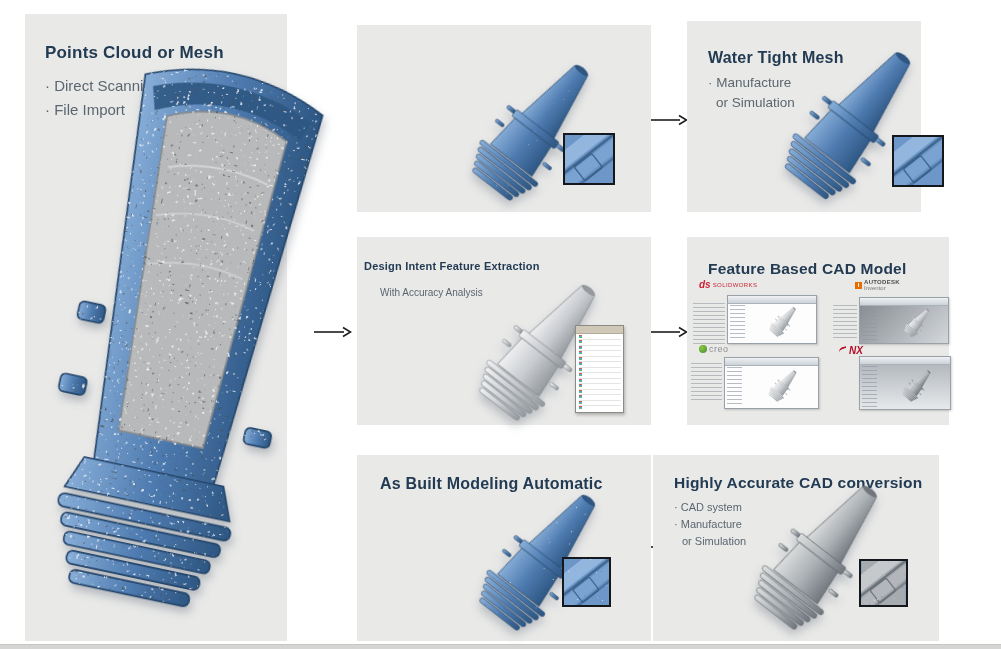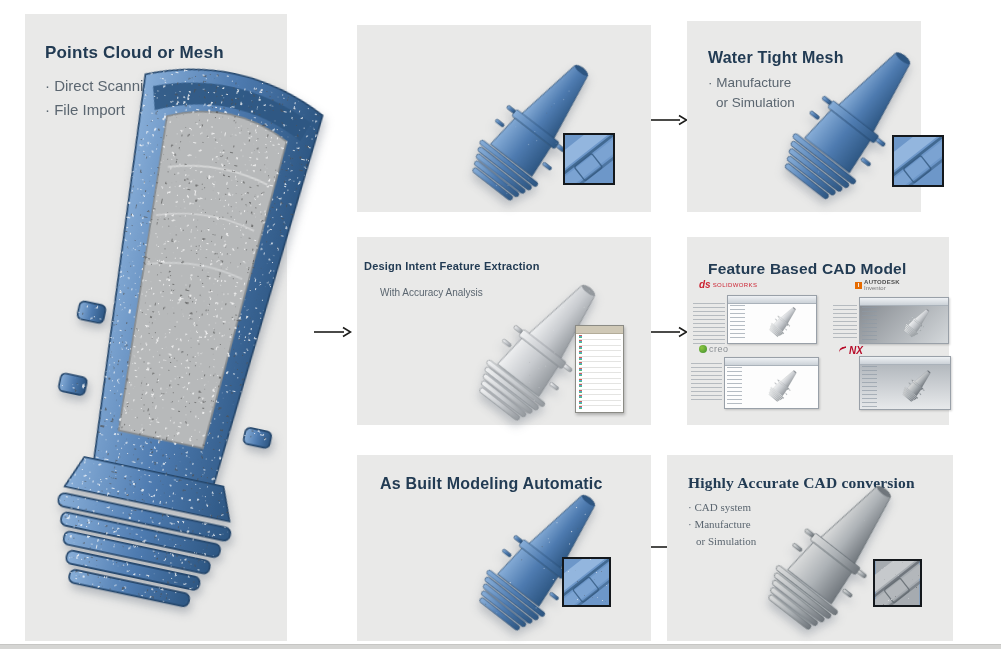--- a/index.html
+++ b/index.html
@@ -664,21 +664,21 @@
             <rect x="-24" y="25" width="100" height="13" fill="#7ba3d2"></rect>
             <rect x="-24" y="40" width="100" height="3" fill="#33597f" opacity=".55"></rect>
             <rect x="8" y="23" width="24" height="19" rx="2" fill="none" stroke="#33597f" stroke-width="1.5" opacity=".8"></rect>
           </g>
           <rect width="52" height="52" filter="url(#in2l)" opacity="0.6"></rect>
           <rect width="52" height="52" filter="url(#in2d)" opacity="0.45"></rect>
         </svg>
       </div>
   </div>
 
-  <div class="panel" style="left:667px;top:455px;width:286px;height:186px;font-family:Liberation Serif, serif;">
+  <div class="panel" style="left:653px;top:455px;width:286px;height:186px;">
     <div class="ptitle" style="left:21px;top:18px;font-size:15.5px;">Highly Accurate CAD conversion</div>
     <div class="plist" style="left:21px;top:44px;font-size:11px;line-height:1.55;">
       <div>· CAD system</div>
       <div>· Manufacture</div>
       <div class="cont">or Simulation</div>
     </div>
     <div class="blade rot38" style="left:115px;top:12px;width:100px;height:182px;"><svg viewBox="0 0 100 210" xmlns="http://www.w3.org/2000/svg">
           <defs>
             <linearGradient id="g9" x1="0" y1="0" x2="1" y2="0">
               <stop offset="0" stop-color="#dcdddd"></stop>

